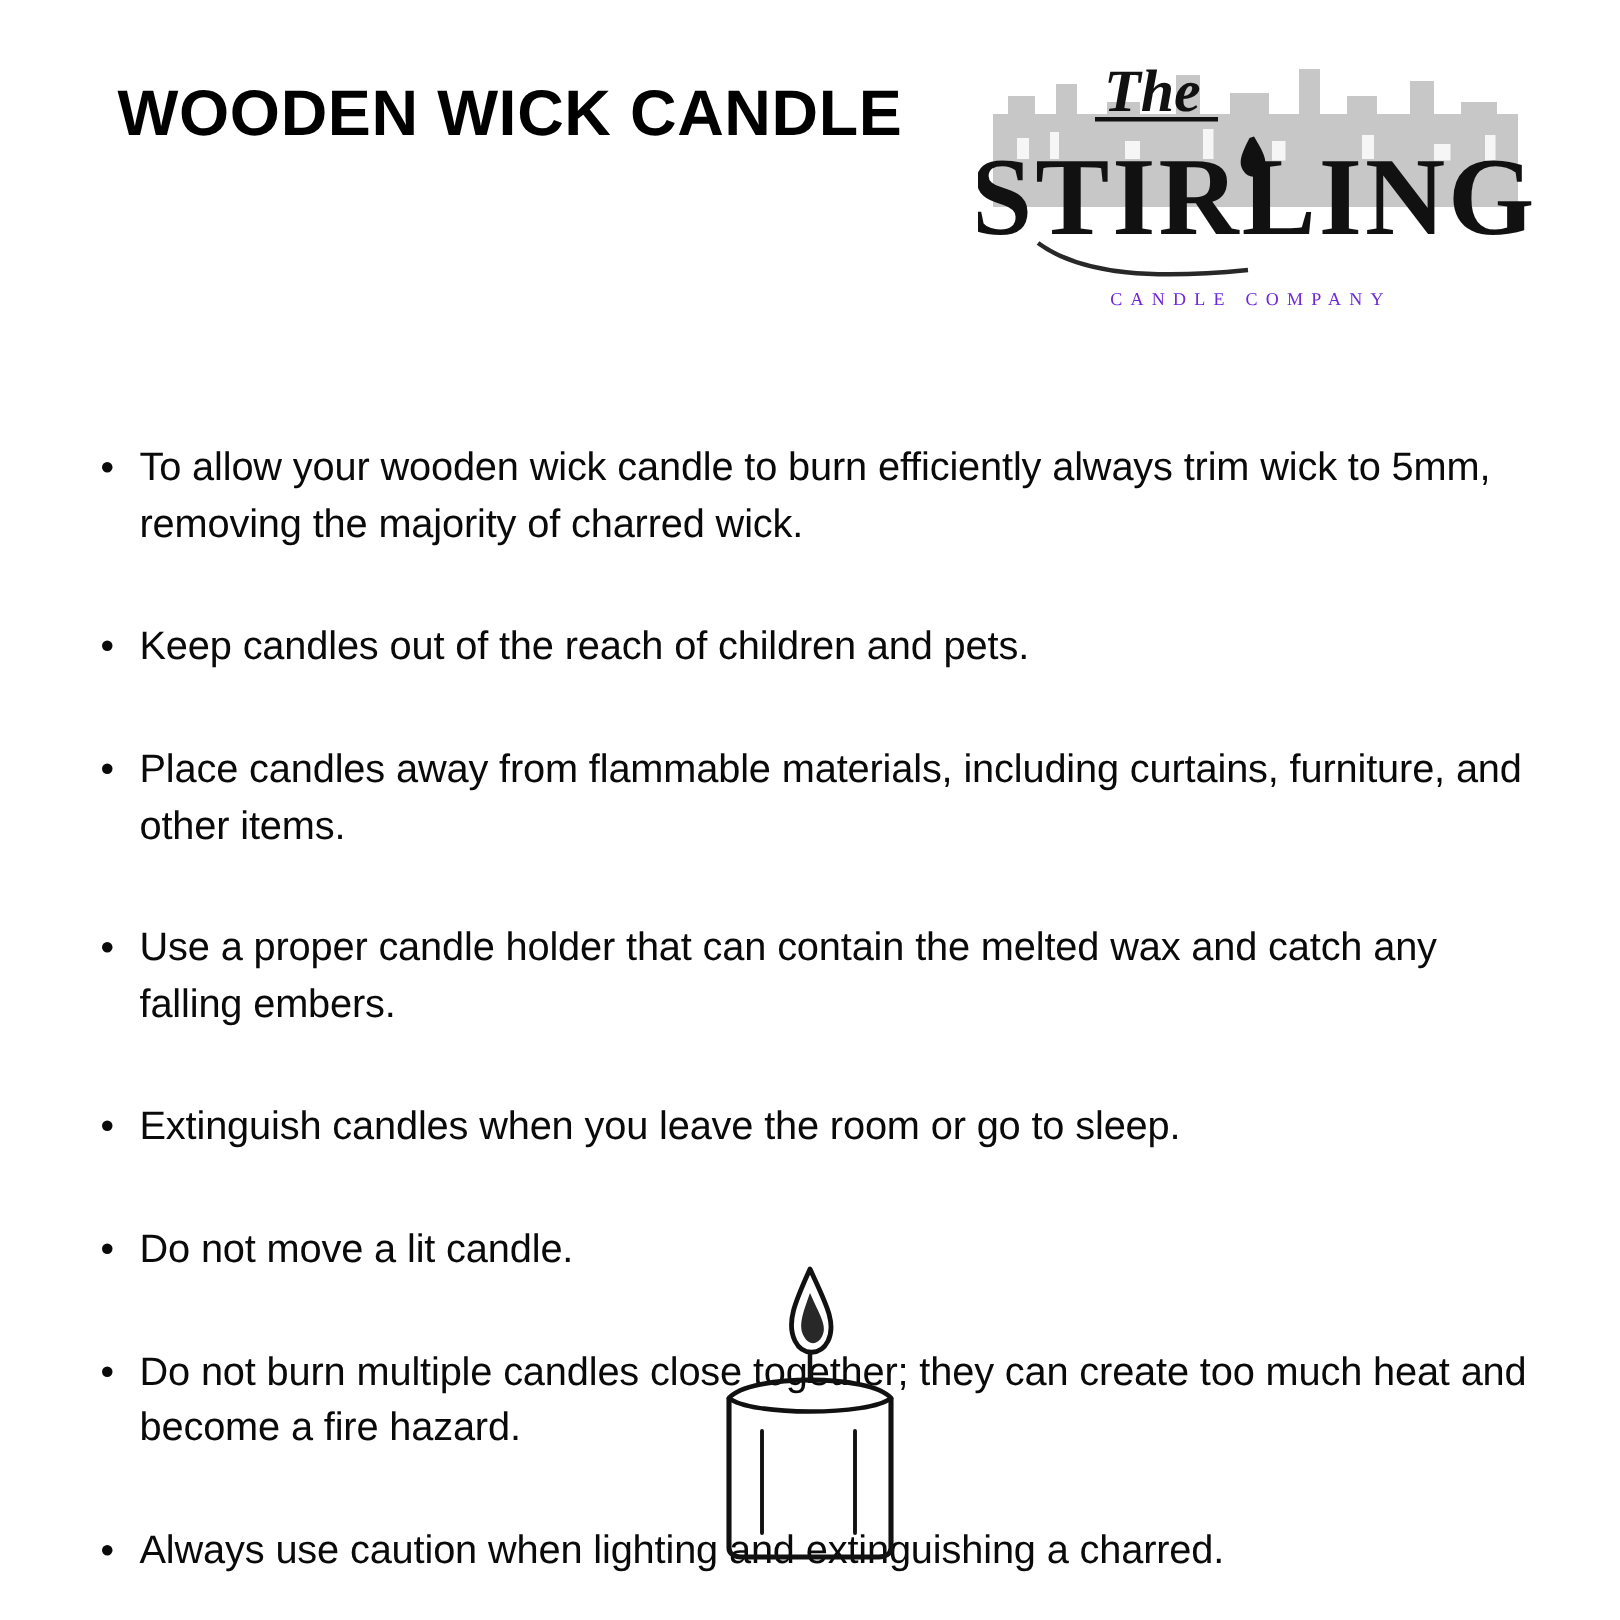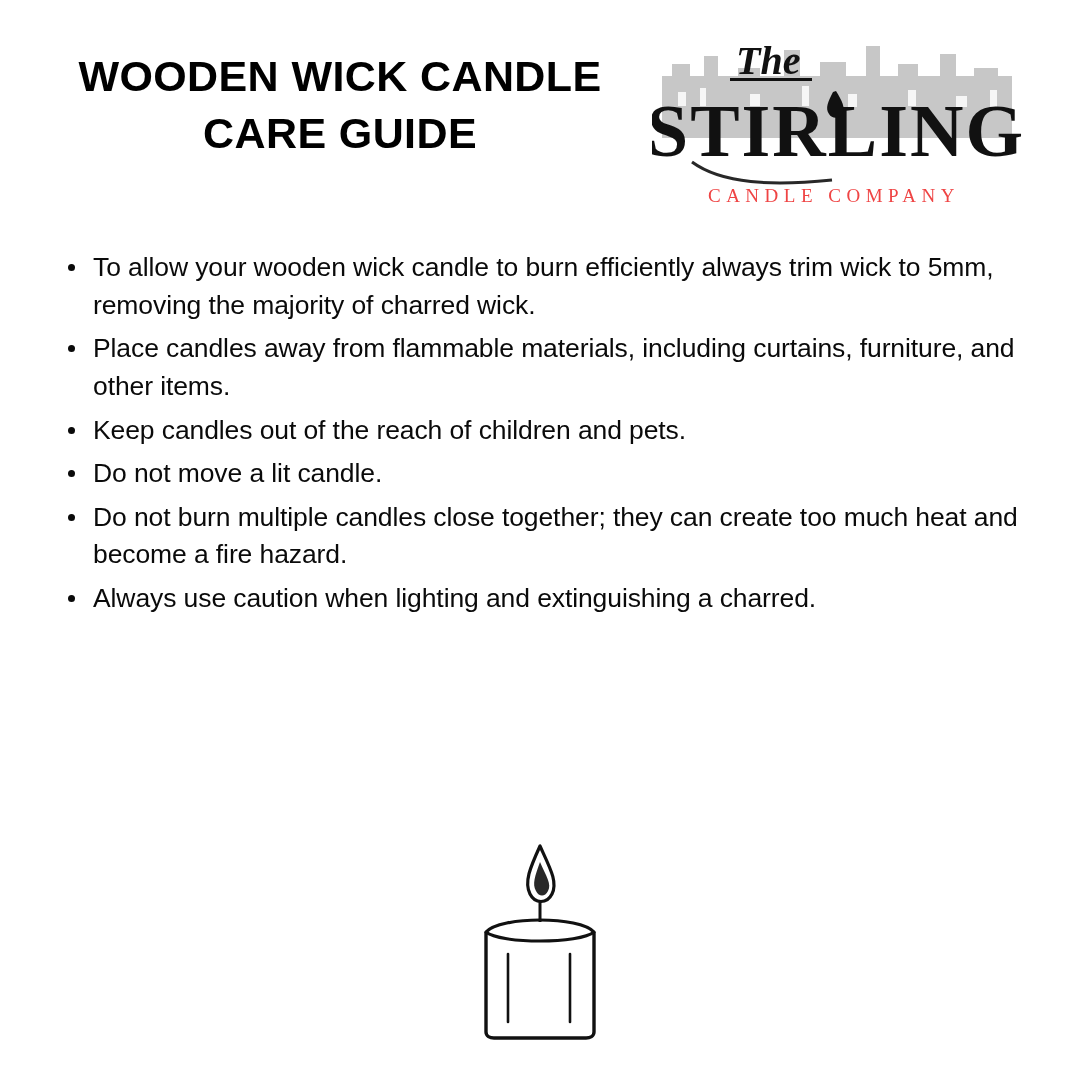--- a/index.html
+++ b/index.html
@@ -53,23 +53,23 @@
   .logo svg {
     display: block;
   }
   .logo-tagline {
     position: absolute;
     left: 0;
     right: 6px;
     bottom: 2px;
     text-align: center;
     font-family: "Liberation Serif", serif;
-    font-size: 19px;
+    font-size: 12px;
     letter-spacing: 5.5px;
-    color: #ef4444;
+    color: #6d28d9;
     font-weight: 400;
   }
 
   
   .content {
     padding: 40px 52px 0 60px;
     box-sizing: border-box;
   }
   ul.care-list {
     list-style: none;
@@ -77,20 +77,21 @@
     padding: 0;
   }
   ul.care-list li {
     position: relative;
     padding-left: 33px;
     margin-bottom: 6px;
     font-size: 26.5px;
     line-height: 1.42;
     color: #0a0a0a;
     letter-spacing: -0.1px;
+    margin-top: 44px;
   }
   ul.care-list li::before {
     content: "";
     position: absolute;
     left: 8px;
     top: 15px;
     width: 7px;
     height: 7px;
     background: #0a0a0a;
     border-radius: 50%;
@@ -108,21 +109,20 @@
 </style>
 </head>
 <body>
 
 <div class="page">
 
   <div class="header">
 
     <div class="title-block">
       <div class="title-line">WOODEN WICK CANDLE</div>
-      <div class="title-line">CARE GUIDE</div>
     </div>
 
     <div class="logo">
       <svg width="370" height="175" viewBox="0 0 370 175" xmlns="http://www.w3.org/2000/svg" aria-hidden="true">
 
         <g opacity="0.55" fill="#9a9a9a">
           <rect x="10" y="42" width="350" height="62"></rect>
           <rect x="20" y="30" width="18" height="16"></rect>
           <rect x="52" y="22" width="14" height="24"></rect>
           <rect x="86" y="34" width="22" height="12"></rect>
@@ -155,22 +155,24 @@
 
         <path d="M40 128 C70 150 120 152 180 146" stroke="#111111" stroke-width="3" fill="none" opacity="0.9"></path>
       </svg>
       <div class="logo-tagline">CANDLE COMPANY</div>
     </div>
   </div>
 
   <div class="content">
     <ul class="care-list">
       <li>To allow your wooden wick candle to burn efficiently always trim wick to 5mm, removing the majority of charred wick.</li>
+      <li>Keep candles out of the reach of children and pets.</li>
       <li>Place candles away from flammable materials, including curtains, furniture, and other items.</li>
-      <li>Keep candles out of the reach of children and pets.</li>
+      <li>Use a proper candle holder that can contain the melted wax and catch any falling embers.</li>
+      <li>Extinguish candles when you leave the room or go to sleep.</li>
       <li>Do not move a lit candle.</li>
       <li>Do not burn multiple candles close together; they can create too much heat and become a fire hazard.</li>
       <li>Always use caution when lighting and extinguishing a charred.</li>
     </ul>
   </div>
 
   <div class="candle-wrap">
     <svg width="160" height="210" viewBox="0 0 160 210" xmlns="http://www.w3.org/2000/svg" aria-hidden="true">
 
       <path d="M80 10 C70 32 64 46 70 58 C75 68 87 68 92 58 C98 46 90 32 80 10 Z" fill="none" stroke="#111111" stroke-width="3.2" stroke-linejoin="round"></path>

